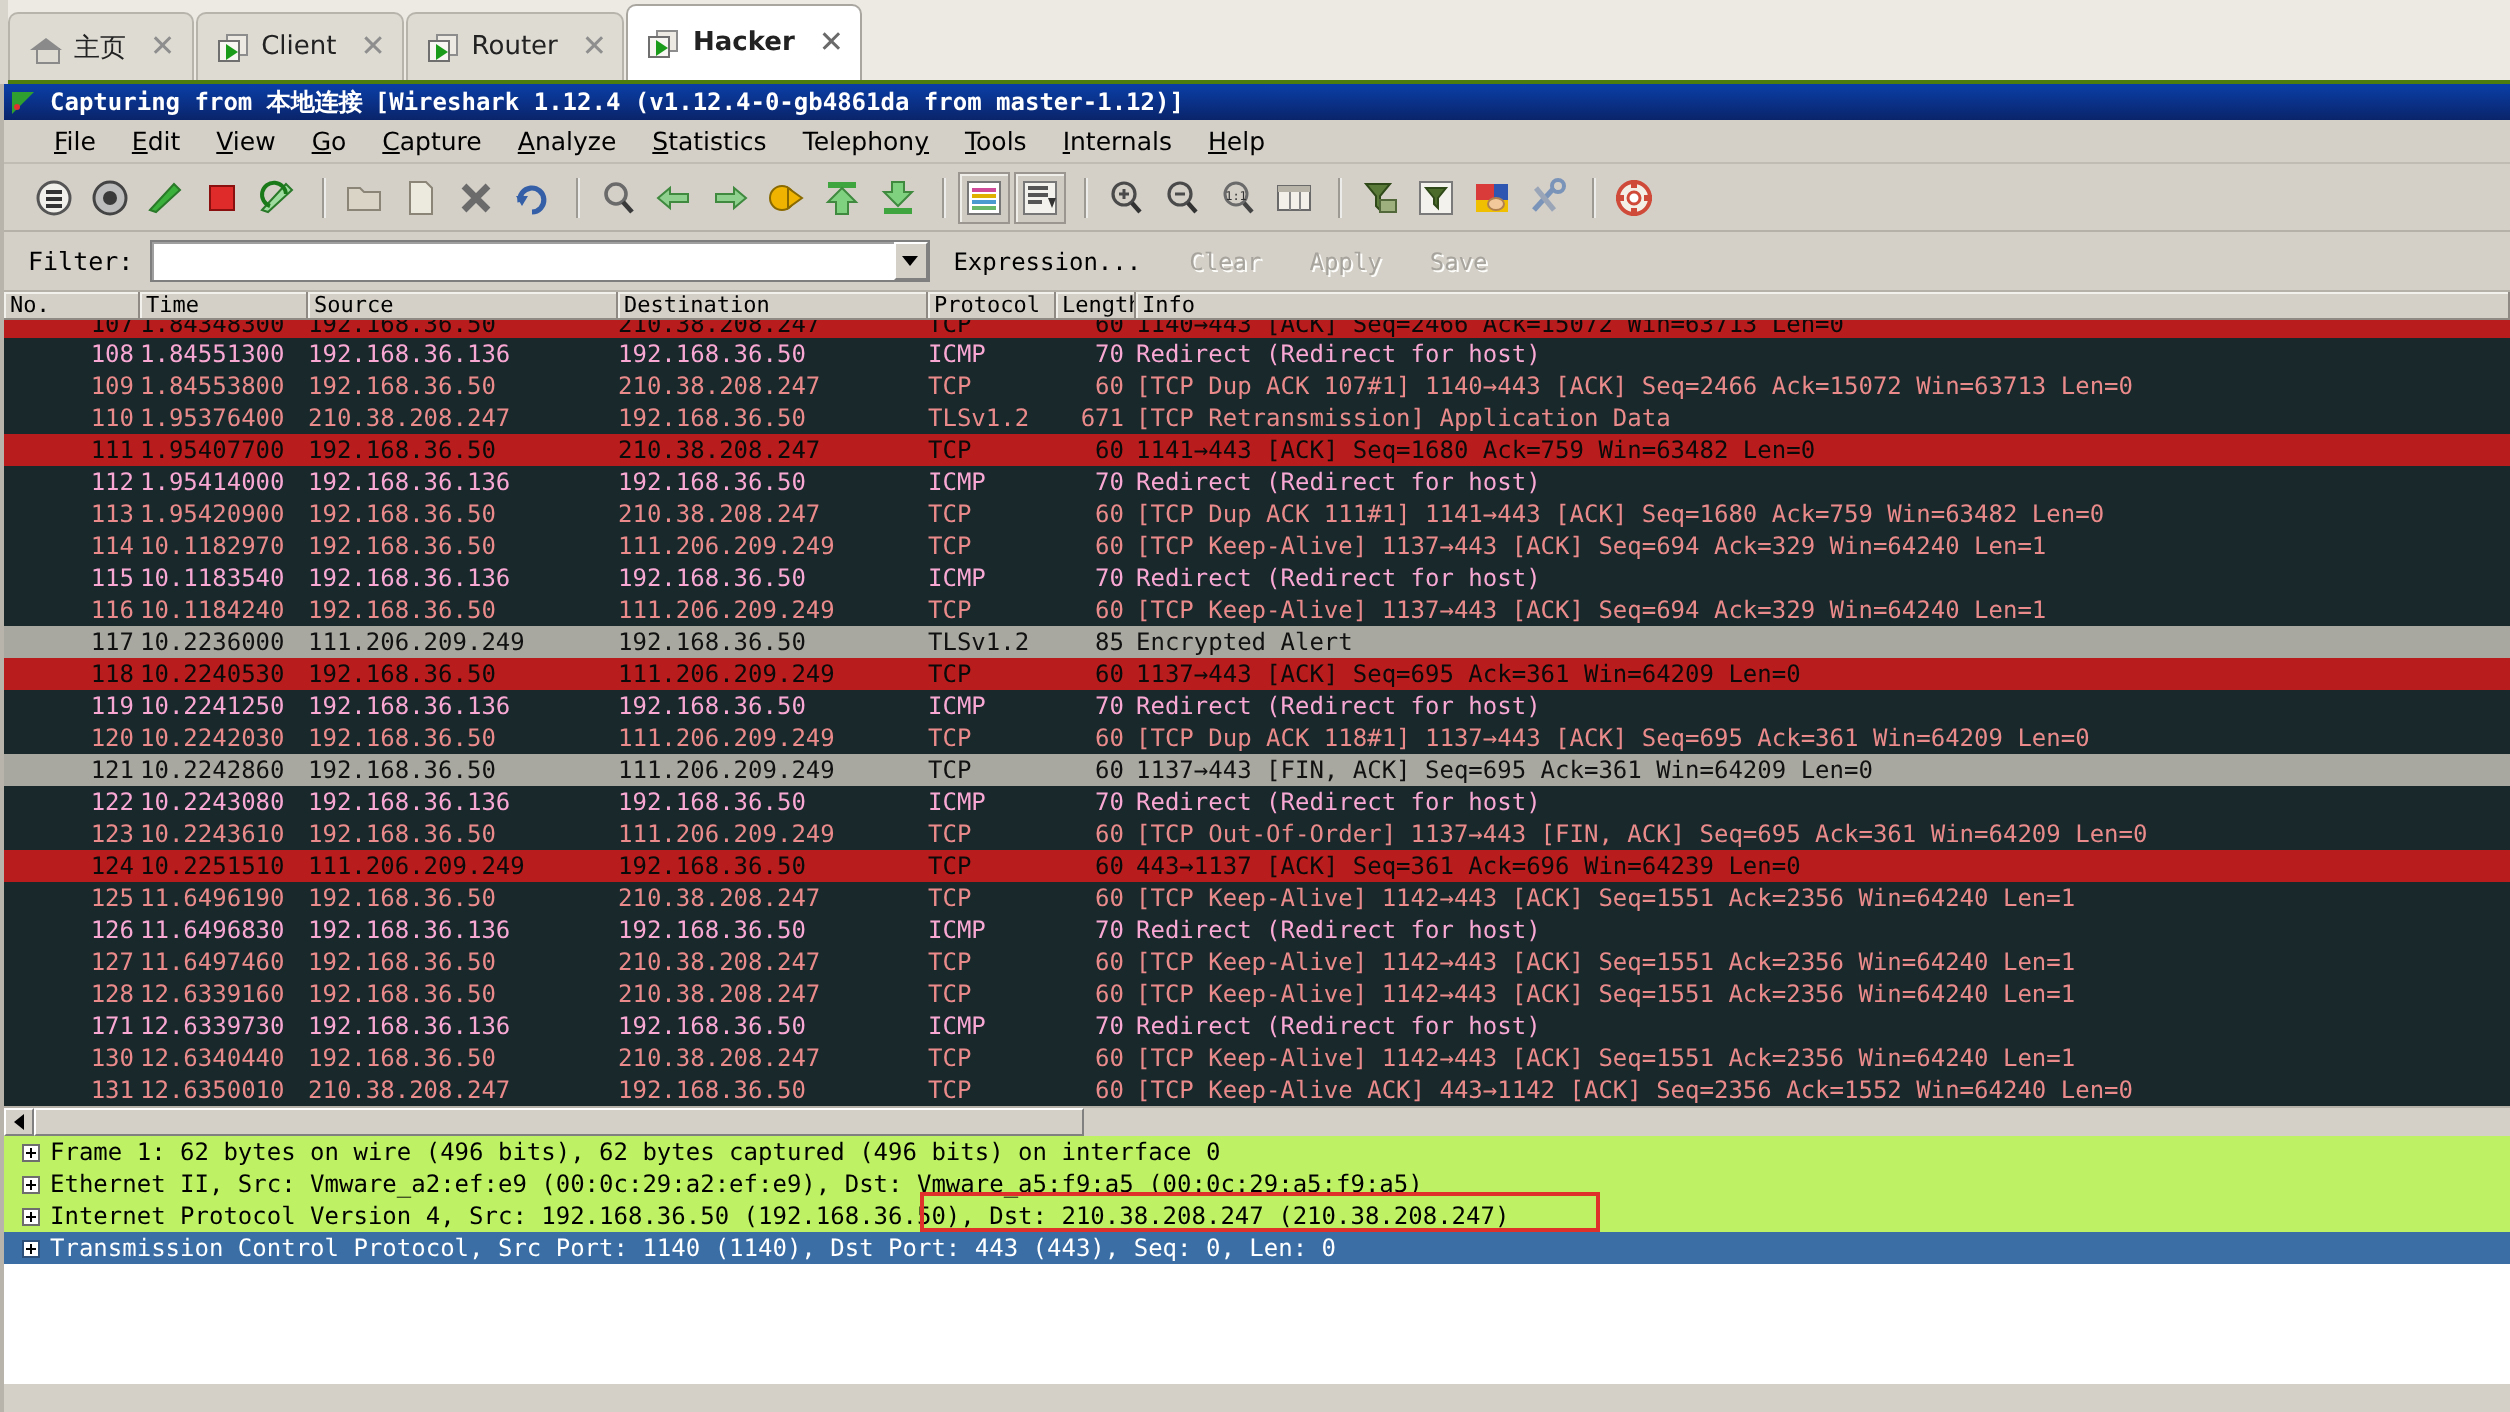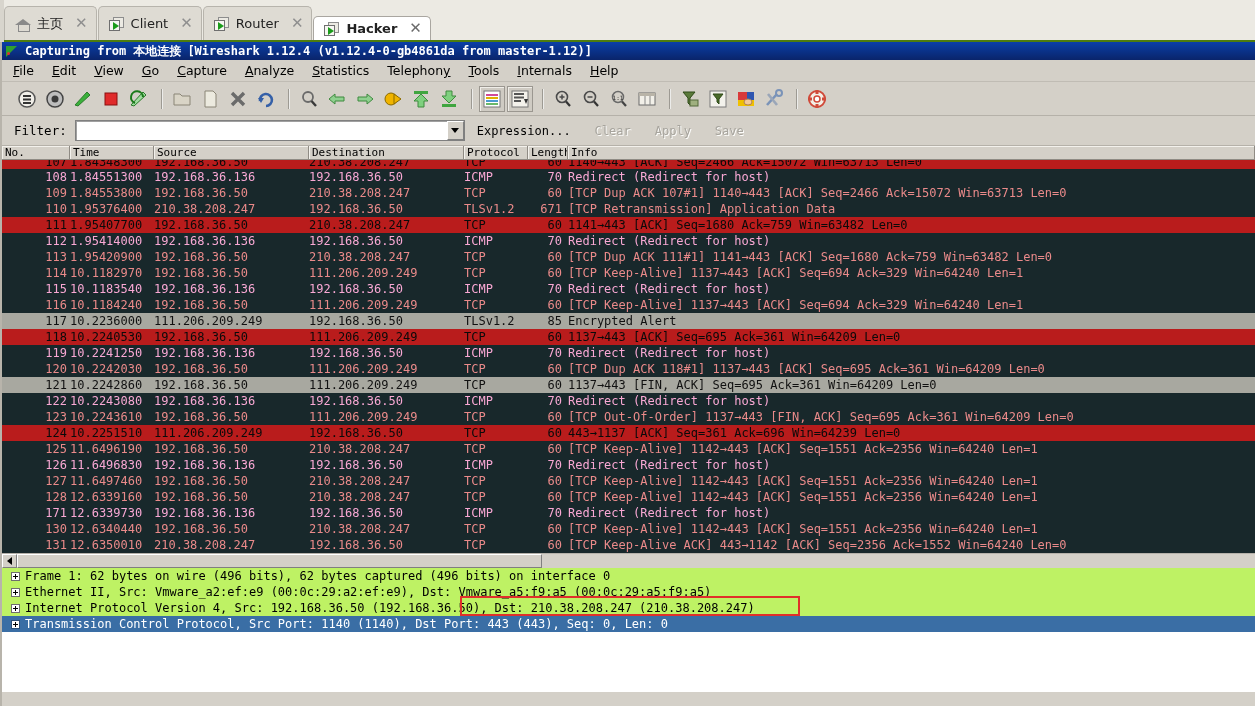--- a/index.html
+++ b/index.html
@@ -31,21 +31,21 @@
     border:1px solid #b7b4ac;
     border-bottom:none;
     border-top-left-radius:5px; border-top-right-radius:5px;
     font-family:"DejaVu Sans", sans-serif;
     font-size:13px; color:#222;
     cursor:pointer;
   }
   .tab.active{
     background:#ffffff;
     border-color:#a9a6a0;
-    height:24px;
+    height:38px;
     font-weight:bold;
     z-index:3;
   }
   .tab .tlabel{ white-space:nowrap; }
   .tab .tclose{
     color:#8e8e8e; font-size:15px; line-height:1;
     font-family:"DejaVu Sans", sans-serif;
     margin-left:6px; cursor:pointer;
   }
   .tab.active .tclose{ color:#6a6a6a; }
@@ -84,21 +84,21 @@
     width:0;height:0;border-left:11px solid #2fa02f; border-bottom:11px solid transparent;
   }
   .shark-ico::after{
     content:""; position:absolute; left:1px; top:7px; width:3px;height:3px;
     border-radius:50%; background:#e03030;
   }
   .tb-title{ font-weight:bold; letter-spacing:0px; }
   .tb-sub{ font-weight:bold; }
 
   .menubar{
-    height:22px; display:flex; align-items:center; gap:0px; padding-left:2px;
+    height:22px; display:flex; align-items:center; gap:0px; padding-left:16px;
     background:#d4d0c8; border-bottom:1px solid #c0bcb4;
     font-family:"DejaVu Sans", sans-serif; font-size:12.5px; color:#000;
   }
   .menuitem{ padding:2px 9px; cursor:pointer; }
   .menuitem u{ text-decoration:underline; }
 
   .toolbar{
     height:34px; display:flex; align-items:center;
     background:#d4d0c8;
     border-bottom:1px solid #b5b1a9;

